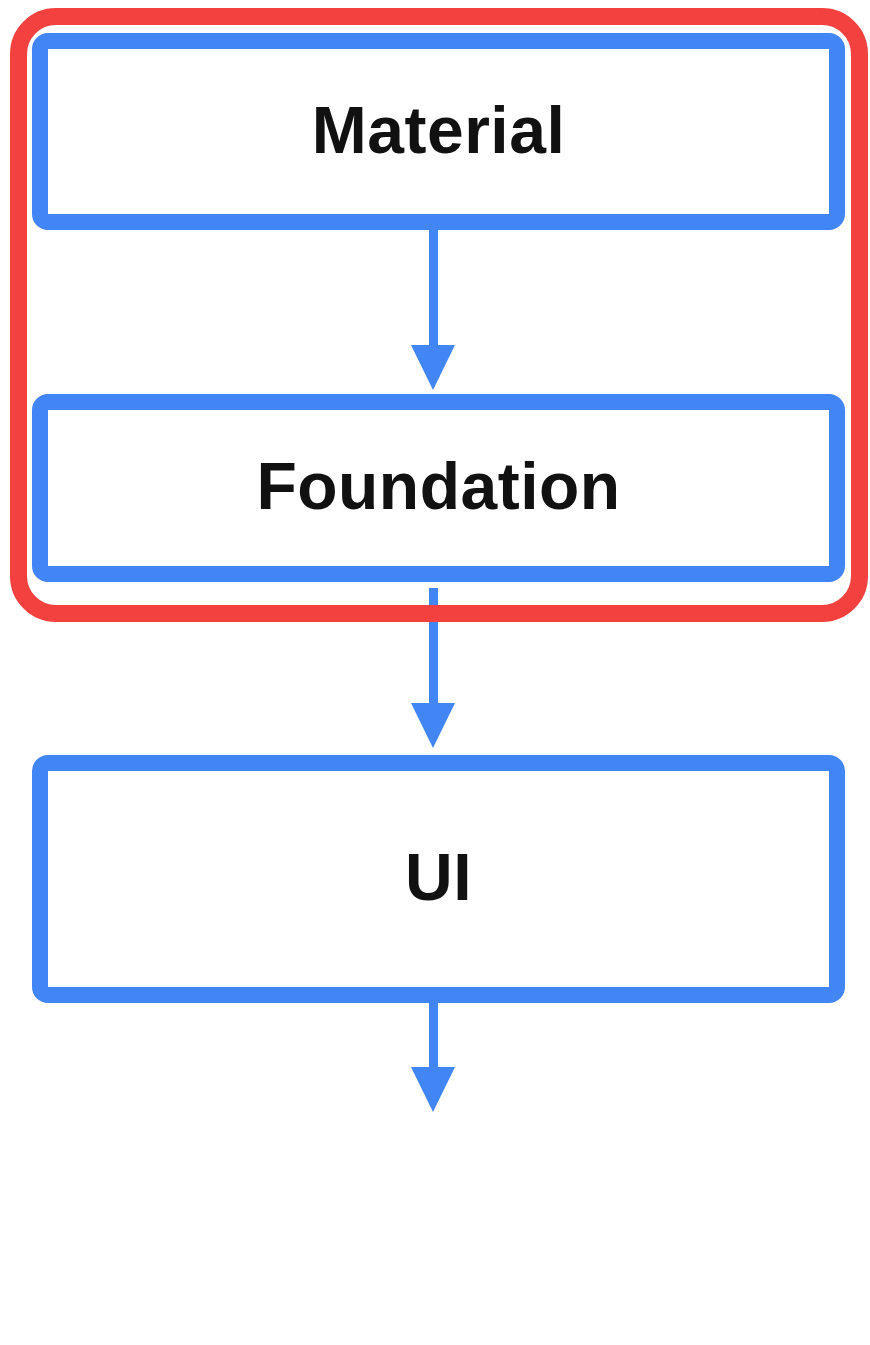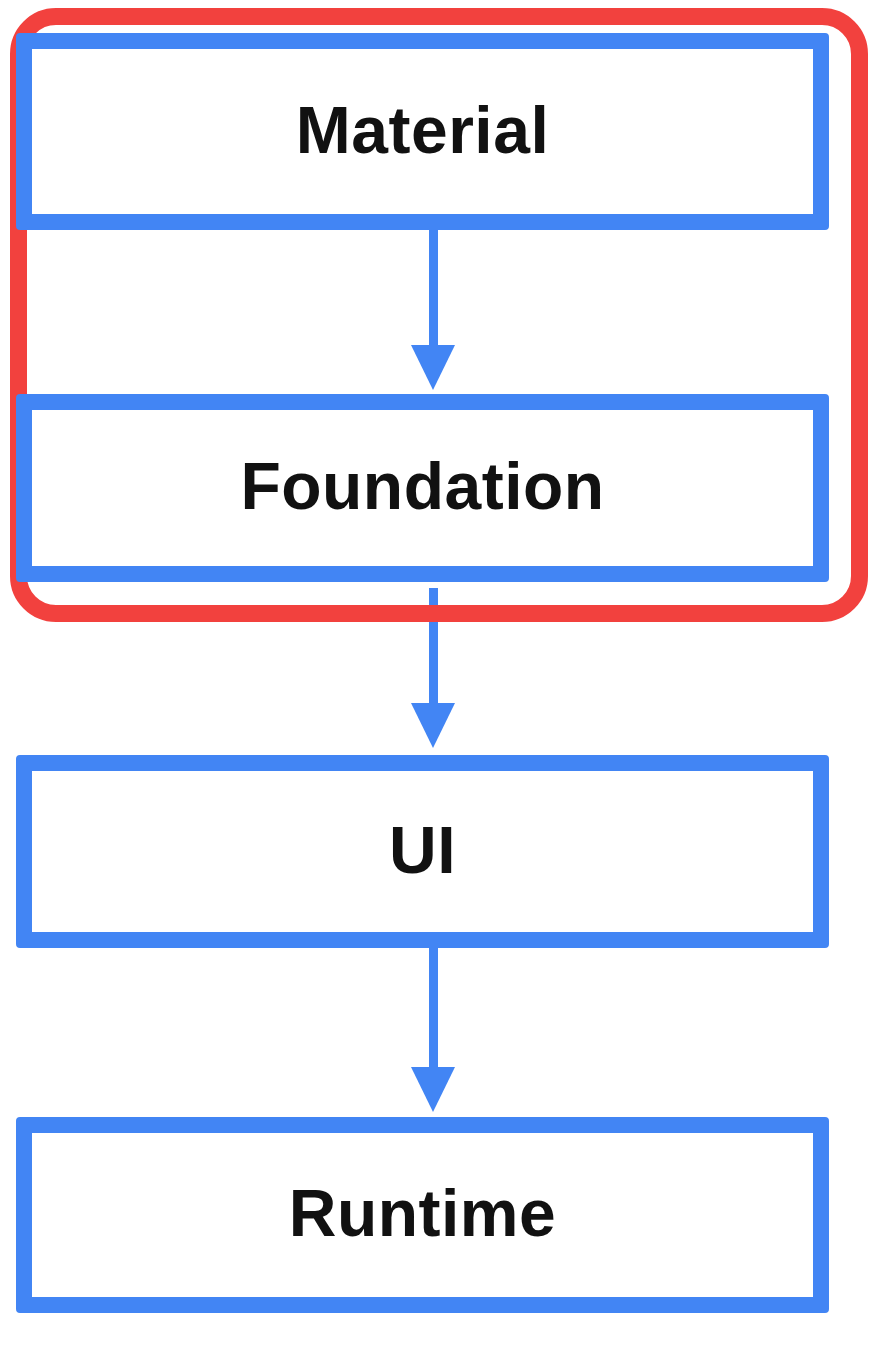--- a/index.html
+++ b/index.html
@@ -32,43 +32,43 @@
     border: 17px solid var(--red);
     border-radius: 46px;
     box-sizing: border-box;
     background: transparent;
     z-index: 2;
   }
 
   
   .node {
     position: absolute;
-    left: 16px;
+    left: 32px;
     width: 813px;
     background: #fff;
     border: 16px solid var(--blue);
-    border-radius: 4px;
+    border-radius: 16px;
     box-sizing: border-box;
     display: flex;
     align-items: center;
     justify-content: center;
     z-index: 3;
     text-align: right;
   }
   .node .node-label {
     font-size: 66px;
     font-weight: 700;
     letter-spacing: 0.5px;
     color: var(--text);
     line-height: 1;
     padding-bottom: 4px;
   }
   .node-material   { top: 33px;   height: 197px; }
   .node-foundation { top: 394px;  height: 188px; }
-  .node-ui         { top: 755px;  height: 193px; }
+  .node-ui         { top: 755px;  height: 248px; }
   .node-runtime    { top: 1117px; height: 196px; }
 
   
   .arrow {
     position: absolute;
     left: 433px;
     transform: translateX(-50%);
     display: flex;
     flex-direction: column;
     align-items: center;
@@ -116,17 +116,14 @@
   </div>
 
   <div class="node node-foundation">
     <span class="node-label">Foundation</span>
   </div>
 
   <div class="node node-ui">
     <span class="node-label">UI</span>
   </div>
 
-  <div class="node node-runtime">
-    <span class="node-label">Runtime</span>
-  </div>
 
 </div>
 
 </body></html>

